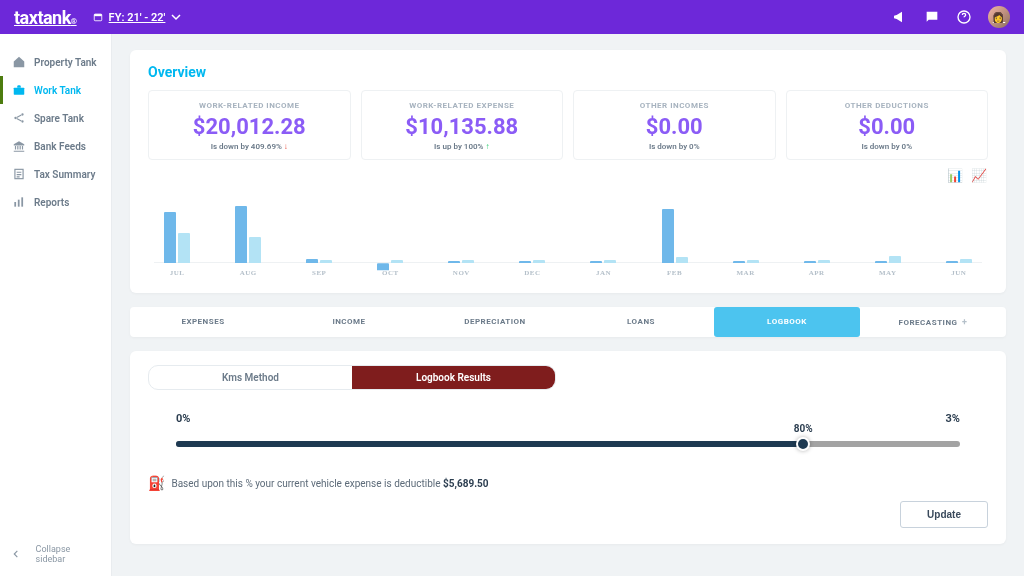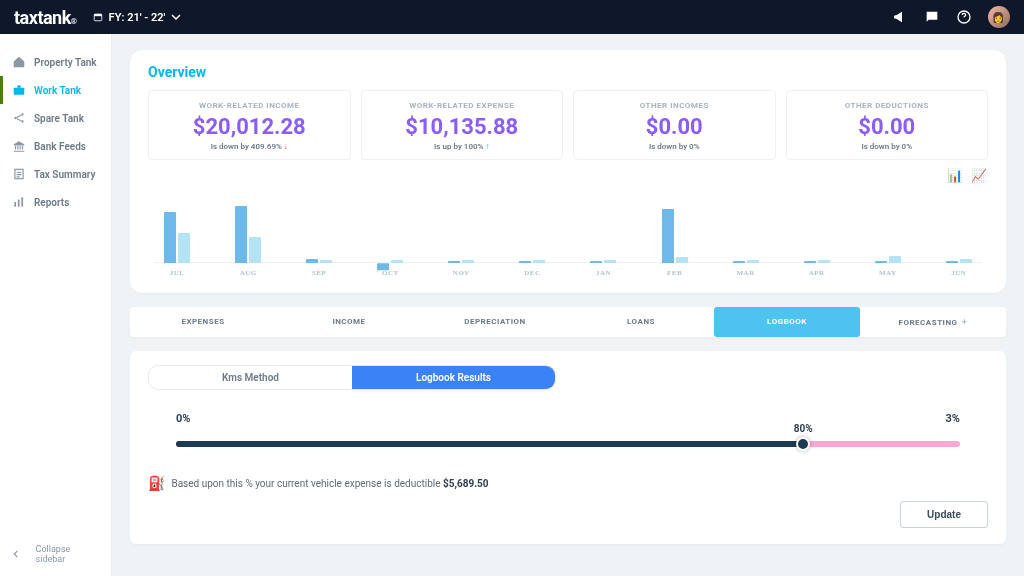--- a/index.html
+++ b/index.html
@@ -1,32 +1,32 @@
 <!DOCTYPE html>
 <html><head>
 <meta charset="utf-8">
 <style>
 * { box-sizing: border-box; margin: 0; padding: 0; }
 body { font-family: -apple-system, BlinkMacSystemFont, "Segoe UI", Roboto, sans-serif; background: #f0f3f5; width: 1024px; height: 576px; overflow: hidden; font-size: 12px; color: #3a4a5c; }
-.topbar { height: 34px; background: #0f172a; display: flex; align-items: center; padding: 0 14px; color: #fff; }
+.topbar { height: 34px; background: #6d28d9; display: flex; align-items: center; padding: 0 14px; color: #fff; text-decoration: underline; }
 .logo { font-weight: 700; font-size: 18px; letter-spacing: -0.5px; }
 .logo sub { font-size: 8px; vertical-align: baseline; }
 .fy-selector { margin-left: 16px; display: flex; align-items: center; gap: 6px; font-size: 11px; font-weight: 600; cursor: pointer; }
 .fy-selector svg { width: 10px; height: 10px; }
 .topbar-right { margin-left: auto; display: flex; align-items: center; gap: 16px; }
 .topbar-right .ticon { width: 16px; height: 16px; cursor: pointer; }
 .avatar { width: 22px; height: 22px; border-radius: 50%; background: linear-gradient(135deg,#f5b7a5,#8c6d5e); display:flex;align-items:center;justify-content:center;font-size:10px;font-weight:700;color:#fff;cursor:pointer;}
 .layout { display: flex; height: calc(576px - 34px); }
 .sidebar { width: 112px; background: #fff; border-right: 1px solid #e9ecef; display: flex; flex-direction: column; padding: 14px 0 0; position: relative; }
 .sidebar-item { display: flex; align-items: center; gap: 8px; padding: 7px 12px; font-size: 10px; font-weight: 600; color: #6c7b8a; cursor: pointer; }
 .sidebar-item.active { color: #00b8f0; border-left: 3px solid #4d7c0f; padding-left: 9px; }
 .sidebar-item .sicon { width: 14px; height: 14px; flex-shrink: 0; }
 .sidebar-foot { margin-top: auto; padding: 8px 12px 12px; font-size: 9px; color: #8a97a4; cursor: pointer; display: flex; align-items: center; gap: 16px; }
 .main { flex: 1; overflow-y: auto; padding: 16px 18px 18px; }
-.overview-card { background: #fff; border-radius: 12px; padding: 14px 18px 16px; box-shadow: 0 1px 3px rgba(0,0,0,0.04); }
+.overview-card { background: #fff; border-radius: 6px; padding: 14px 18px 16px; box-shadow: 0 1px 3px rgba(0,0,0,0.04); }
 .overview-title { color: #00b8f0; font-weight: 700; font-size: 14px; margin-bottom: 10px; }
 .stat-row { display: flex; gap: 10px; }
 .stat { flex: 1; border: 1px solid #eef1f3; border-radius: 4px; padding: 10px 8px 8px; text-align: center; }
 .stat-label { font-size: 8px; font-weight: 700; color: #a7b3bf; letter-spacing: 0.5px; text-transform: uppercase; }
 .stat-val { font-size: 22px; font-weight: 700; color: #8b5cf6; margin: 4px 0 3px; }
 .stat-change { font-size: 8px; color: #6c7b8a; font-weight: 600; }
 .arr-down { color: #e74c3c; }
 .arr-up { color: #2ecc71; }
 .chart-icons { display: flex; justify-content: flex-end; gap: 8px; margin-top: 8px; }
 .chart-icons span { color: #00b8f0; cursor: pointer; font-size: 13px; }
@@ -38,26 +38,26 @@
 .bar.b { background: #b3e3f5; }
 .x-axis { display: flex; gap: 3%; padding: 6px 6px 0; }
 .x-axis span { flex: 1; text-align: center; font-size: 7px; color: #b5c0ca; font-weight: 600; letter-spacing: 0.5px; font-family: Liberation Serif, serif; }
 .tabs-card { margin-top: 14px; background: #fff; border-radius: 4px; display: flex; box-shadow: 0 1px 3px rgba(0,0,0,0.04); }
 .tab { flex: 1; text-align: center; padding: 10px 6px; font-size: 8px; font-weight: 700; color: #6c7b8a; letter-spacing: 0.5px; text-transform: uppercase; cursor: pointer; }
 .tab.active { background: #4cc4ef; color: #fff; border-radius: 3px; }
 .tab .plus { font-size: 9px; margin-left: 2px; color:#b5c0ca;}
 .content-card { margin-top: 14px; background: #fff; border-radius: 6px; padding: 14px 18px 16px; box-shadow: 0 1px 3px rgba(0,0,0,0.04); }
 .subtabs { display: flex; border: 1px solid #e6ebef; border-radius: 10px; overflow: hidden; width: 408px; }
 .subtab { flex: 1; text-align: center; padding: 6px; font-size: 10px; font-weight: 600; color: #6c7b8a; cursor: pointer; }
-.subtab.active { background: #3b82f6; color: #fff; }
+.subtab.active { background: #7f1d1d; color: #fff; }
 .checkrow { display: flex; align-items: center; gap: 6px; margin-top: 10px; font-size: 10px; color: #5d6b79; }
 .checkrow input { accent-color: #00b8f0; width: 13px; height: 13px; cursor:pointer;}
 .slider-wrap { padding: 22px 28px 10px; }
 .slider-ends { display: flex; justify-content: space-between; font-size: 11px; font-weight: 700; color: #2c3e50; margin-bottom: 16px; }
-.slider-track { position: relative; height: 6px; background: #f9a8d4; border-radius: 3px; }
+.slider-track { position: relative; height: 6px; background: #a3a3a3; border-radius: 3px; }
 .slider-fill { position: absolute; left: 0; top: 0; height: 100%; background: #1e3a52; border-radius: 3px; }
 .slider-thumb { position: absolute; top: 50%; width: 14px; height: 14px; background: #1e3a52; border: 2px solid #fff; border-radius: 50%; transform: translate(-50%, -50%); cursor: pointer; box-shadow:0 0 4px rgba(0,0,0,0.3);}
 .slider-val { position: absolute; top: -18px; transform: translateX(-50%); font-size: 10px; font-weight: 700; color: #2c3e50; }
 .deduct-row { display: flex; align-items: center; gap: 6px; margin-top: 18px; font-size: 10px; color: #5d6b79; }
 .fuel-icon { color: #00b8f0; font-size: 14px; }
 .deduct-row strong { font-weight: 700; color: #2c3e50; }
 .update-row { display: flex; justify-content: flex-end; margin-top: 10px; }
 .update-btn { border: 1px solid #c8d2dc; background: #fff; border-radius: 3px; padding: 7px 26px; font-size: 10px; font-weight: 600; color: #3a4a5c; cursor: pointer; }
 </style>
 </head>

